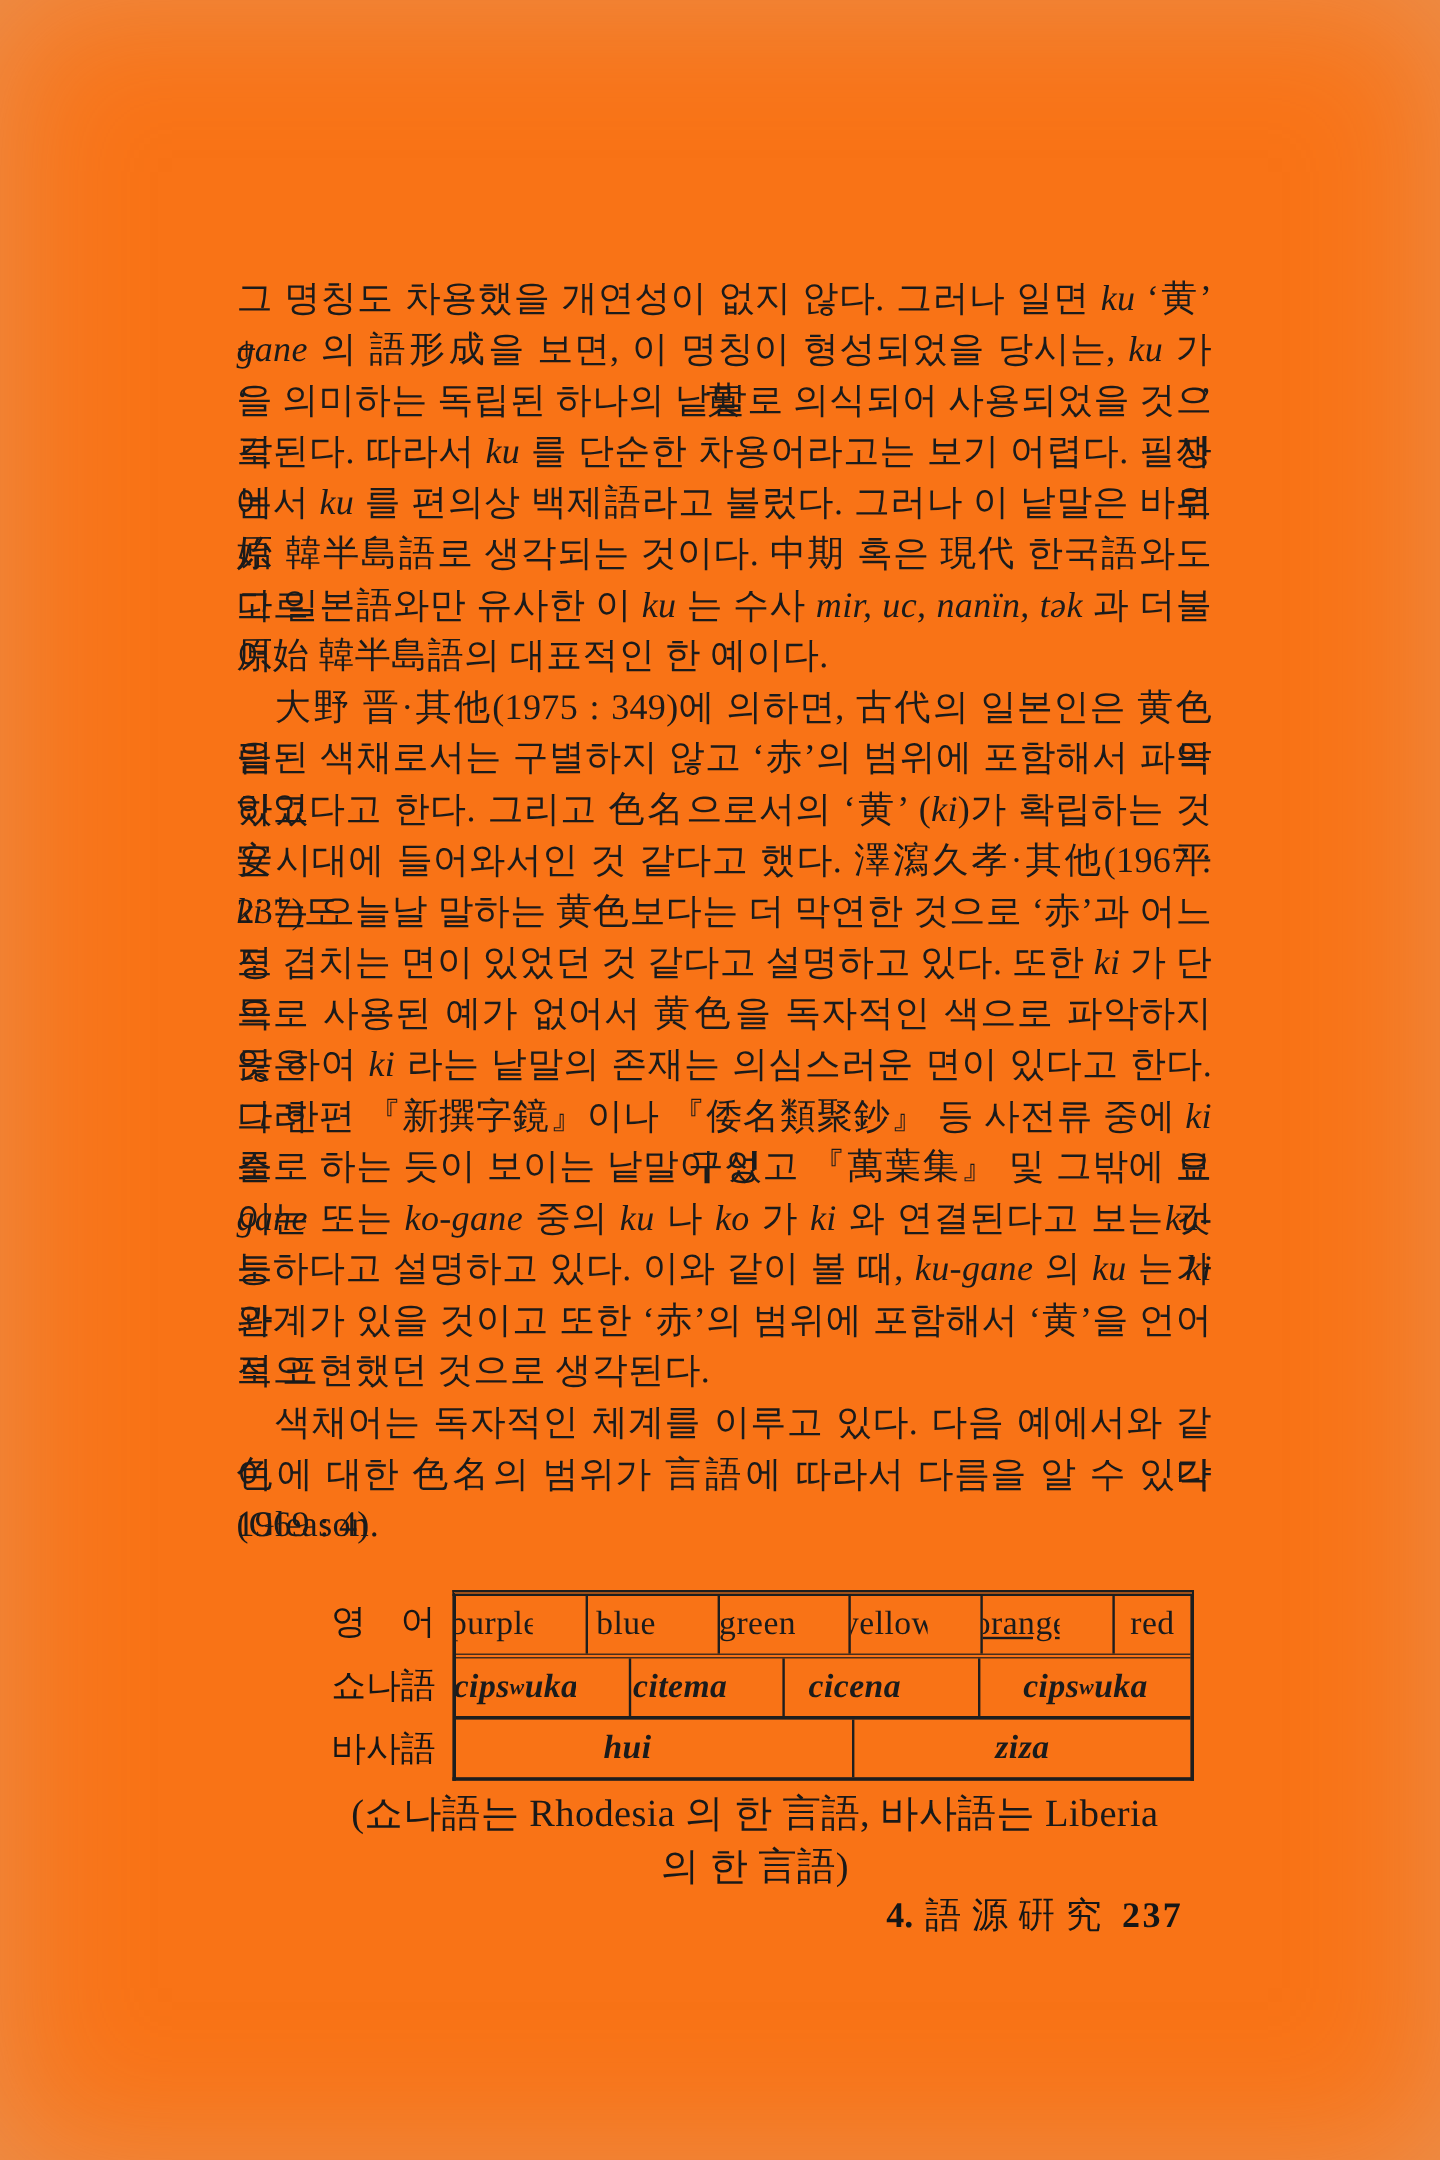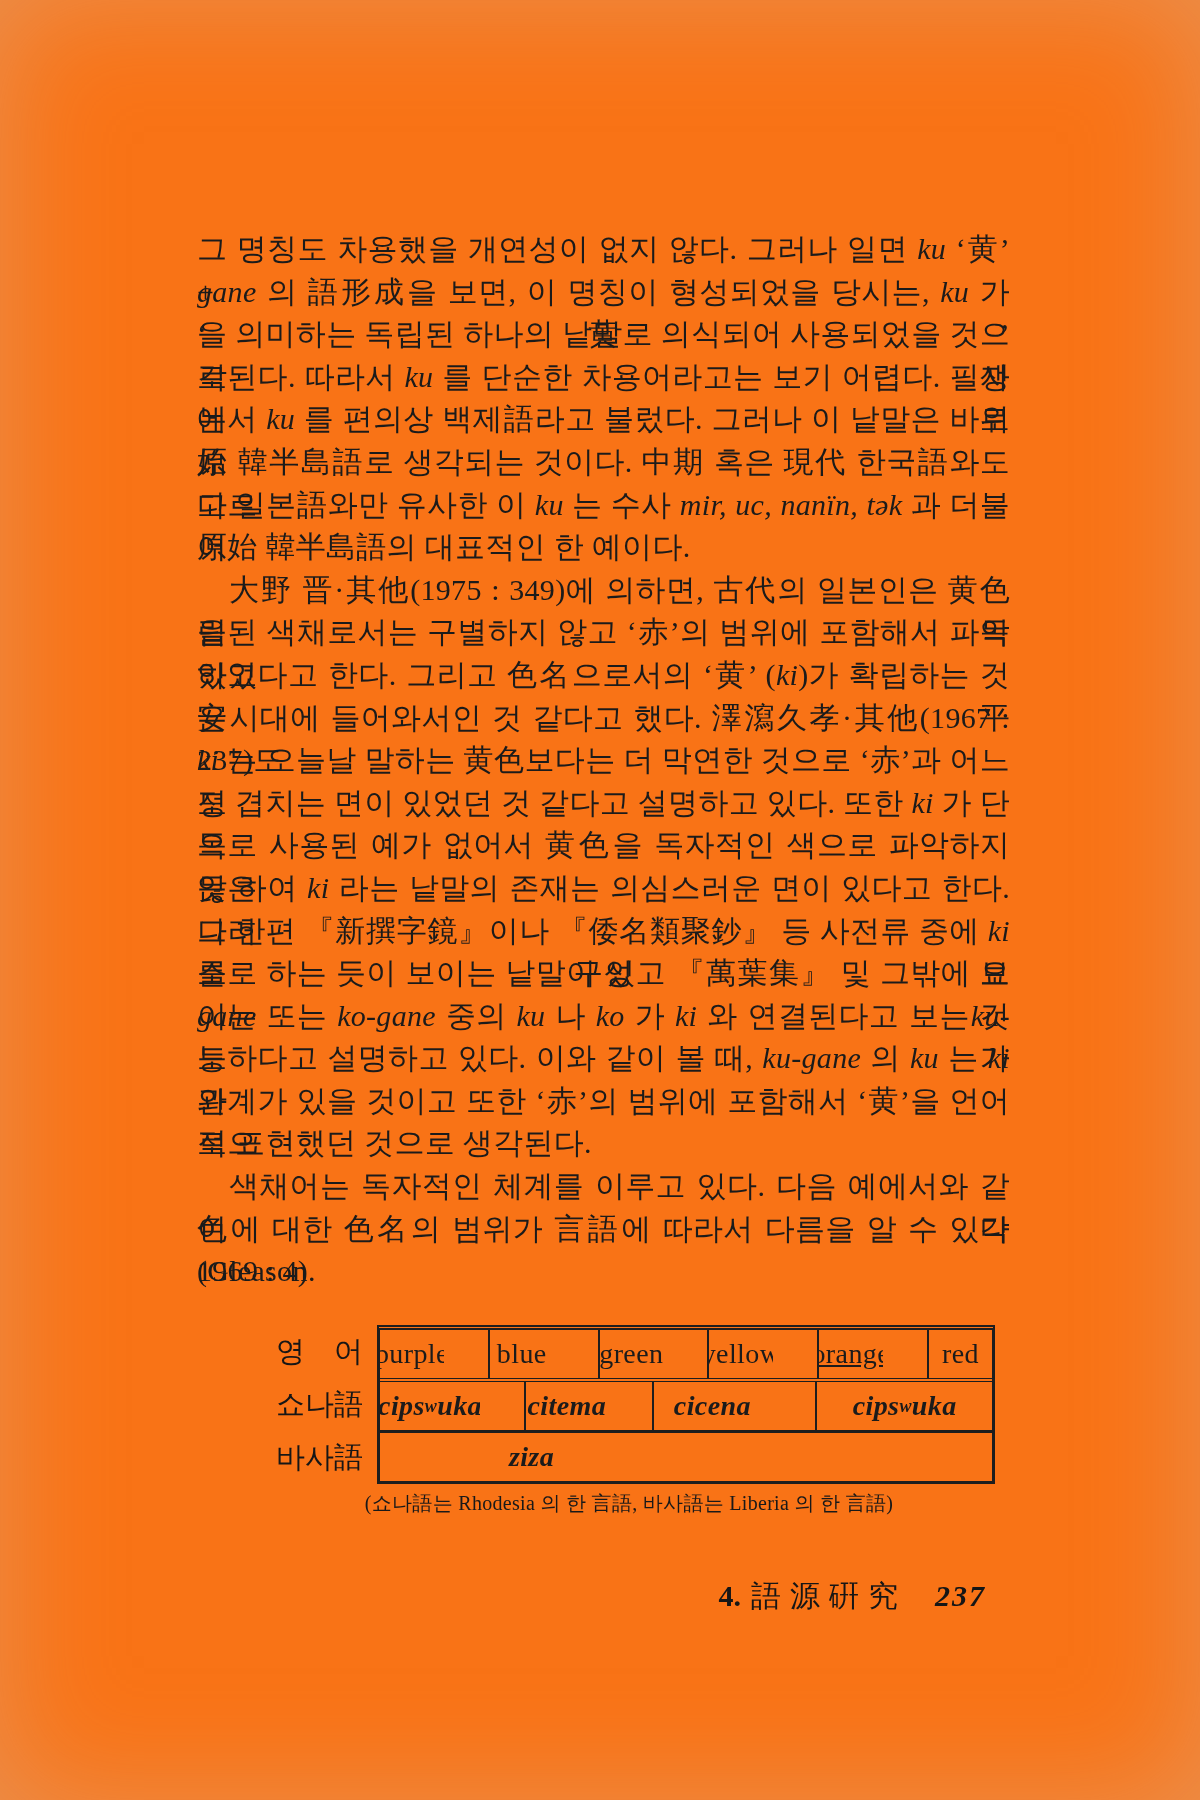--- a/index.html
+++ b/index.html
@@ -54,31 +54,31 @@
   .tcell{
     display:flex;align-items:center;justify-content:center;
     font-size:28px;letter-spacing:.4px;overflow:hidden;
   }
   .tcell + .tcell{border-left:2px solid #1e1e1e;}
   .tcell.it{font-style:italic;font-weight:bold;}
   .tcell sup{font-size:18px;line-height:0;vertical-align:super;}
   
   .caption{
     position:absolute;left:276px;top:1490px;width:706px;
-    text-align:center;font-size:20px;letter-spacing:.3px;color:#191919;
+    text-align:center;font-size:32px;letter-spacing:.3px;color:#191919;
   }
   
   .footer{
     position:absolute;left:400px;top:1576px;width:586px;
     text-align:right;font-size:30px;color:#161616;
     display:flex;justify-content:flex-end;align-items:baseline;
   }
   .footer .sec-no{font-weight:700;margin-right:10px;}
   .footer .sec-title{letter-spacing:9px;}
-  .footer .pg{font-weight:700;margin-left:28px;letter-spacing:2px;font-style:italic;}
+  .footer .pg{font-weight:700;margin-left:8px;letter-spacing:2px;}
 </style>
 </head>
 <body>
 
 <div class="page">
 
   <div class="text-block" id="text-block">
       <div class="line"><span>그 명칭도 차용했을 개연성이 없지 않다.  그러나 일면 </span><span class="lat">ku</span><span> ‘黄’ +</span></div>
       <div class="line"><span class="lat">gane</span><span> 의 語形成을 보면, 이 명칭이 형성되었을 당시는, </span><span class="lat">ku</span><span> 가 ‘黄’</span></div>
       <div class="line"><span>을 의미하는 독립된 하나의 낱말로 의식되어 사용되었을 것으로 생</span></div>
@@ -132,20 +132,21 @@
           <div class="tcell" style="width: 16.7%; text-decoration: underline;">orange</div>
           <div class="tcell" style="width: 16.6%;">red</div>
         </div>
         <div class="trow">
           <div class="tcell it" style="width: 21.1%;">cips<sup>w</sup>uka</div>
           <div class="tcell it" style="width: 17.2%;">citema</div>
           <div class="tcell it" style="width: 24.8%;">cicena</div>
           <div class="tcell it" style="width: 36.9%;">cips<sup>w</sup>uka</div>
         </div>
         <div class="trow">
+          <div class="tcell it" style="width: 50.5%;">hui</div>
           <div class="tcell it" style="width: 49.5%;">ziza</div>
         </div>
       </div>
   </div>
 
   <div class="caption">(쇼나語는 Rhodesia 의 한 言語, 바사語는 Liberia 의 한 言語)</div>
 
   <div class="footer">
     <span class="sec-no">4.</span>
     <span class="sec-title">語源硏究</span>

